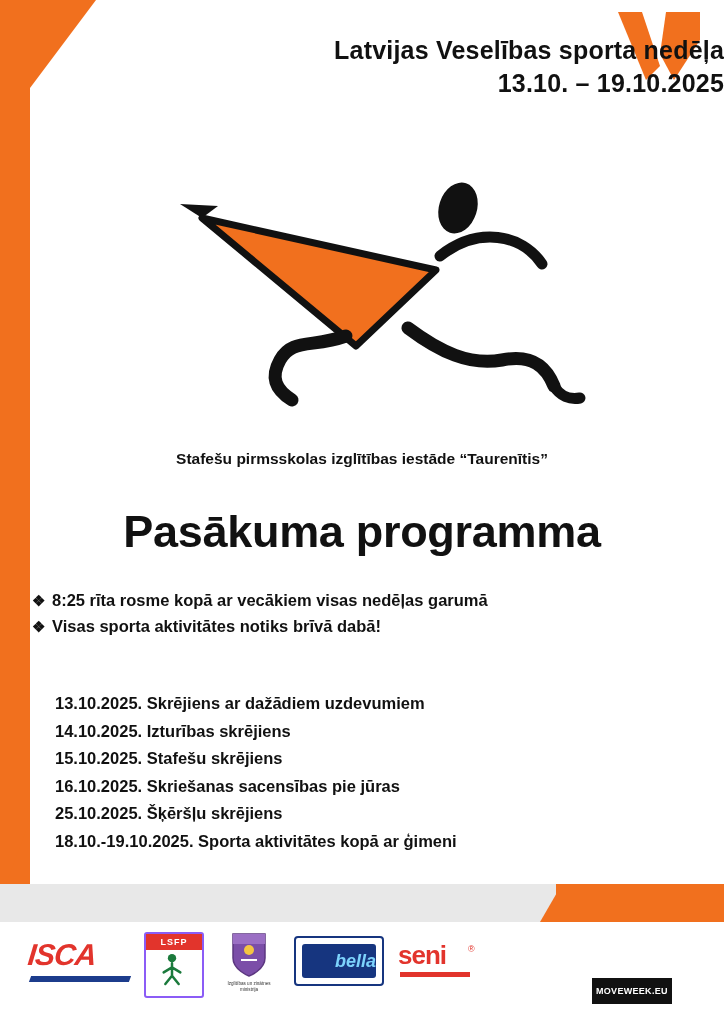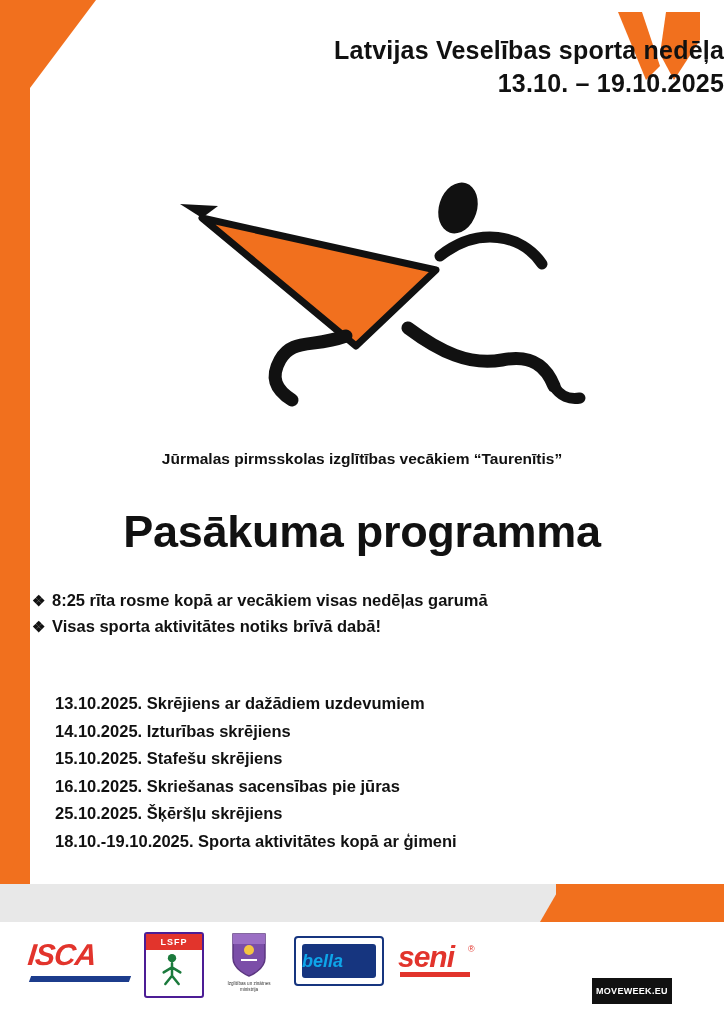--- a/index.html
+++ b/index.html
@@ -261,21 +261,21 @@
     background: #1C3C8C;
     transform: skewX(-20deg);
   }
 
   .lsfp {
     position: absolute;
     left: 126px;
     top: 2px;
     width: 56px;
     height: 62px;
-    border: 2px solid #4c1d95;
+    border: 2px solid #8b5cf6;
     border-radius: 3px;
   }
   .lsfp-top {
     position: absolute;
     left: 0;
     top: 0;
     right: 0;
     height: 16px;
     background: #E2342C;
     color: #ffffff;
@@ -329,35 +329,34 @@
     border-radius: 4px;
   }
   .bella-inner {
     position: absolute;
     left: 6px;
     top: 6px;
     right: 6px;
     bottom: 6px;
     background: #16357F;
     border-radius: 3px;
-    color: #0ea5e9;
+    color: #7dd3fc;
     font-size: 18px;
     font-style: italic;
     font-weight: bold;
-    text-align: left;
+    text-align: right;
     line-height: 34px;
   }
 
   .seni {
     position: absolute;
     left: 380px;
     top: 10px;
-    font-size: 30px;
-    font-weight: bold;
-    font-style: italic;
+    font-size: 26px;
+    font-weight: bold;
     color: #E2342C;
     letter-spacing: -1px;
   }
   .seni-r {
     position: absolute;
     left: 450px;
     top: 14px;
     font-size: 9px;
     color: #E2342C;
   }
@@ -405,21 +404,21 @@
       <path d="M300,96 C338,66 382,74 402,104" fill="none" stroke="#111111" stroke-width="11" stroke-linecap="round"></path>
 
       <path d="M206,176 C172,188 152,178 140,200 C130,218 136,230 152,240" fill="none" stroke="#111111" stroke-width="13" stroke-linecap="round"></path>
 
       <path d="M268,168 C300,192 330,206 362,200 C392,194 406,206 414,226" fill="none" stroke="#111111" stroke-width="13" stroke-linecap="round"></path>
 
       <path d="M414,226 C420,236 430,240 440,238" fill="none" stroke="#111111" stroke-width="11" stroke-linecap="round"></path>
     </svg>
   </div>
 
-  <div class="institution">Jūrmalas pirmsskolas izglītības vecākiem “Taurenītis”</div>
+  <div class="institution">Stafešu pirmsskolas izglītības iestāde “Taurenītis”</div>
 
   <div class="program-heading">Pasākuma programma</div>
 
   <div class="bullets">
     <div class="bullet-row">
       <span class="bullet-mark">❖</span>
       <span>8:25 rīta rosme kopā ar vecākiem visas nedēļas garumā</span>
     </div>
     <div class="bullet-row">
       <span class="bullet-mark">❖</span>

